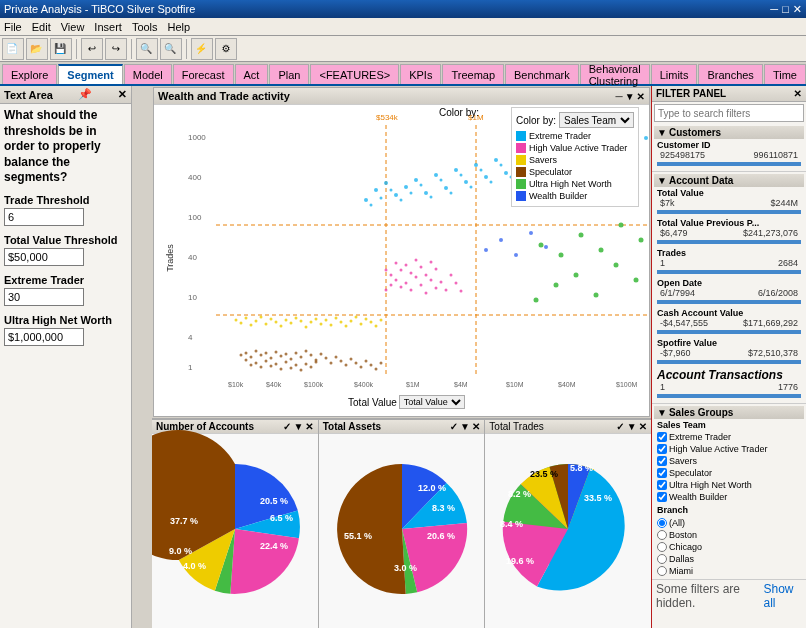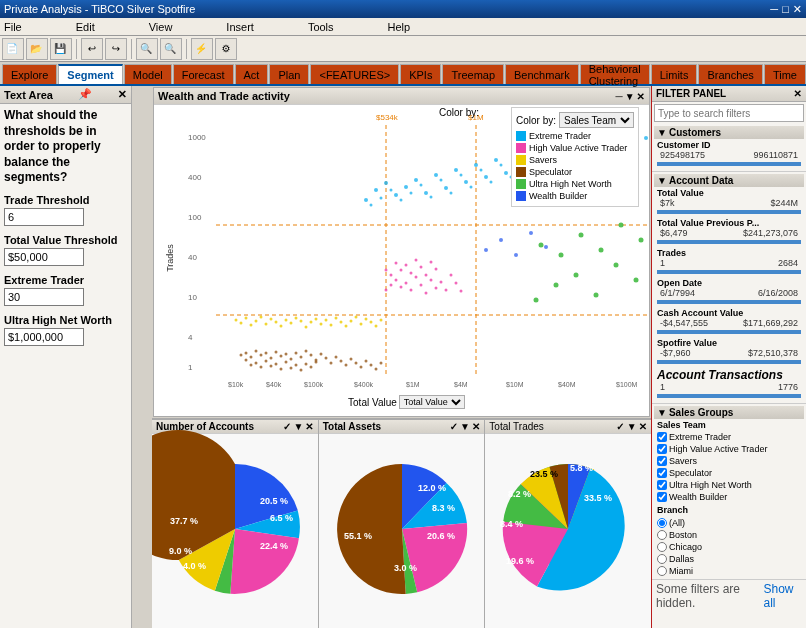--- a/index.html
+++ b/index.html
@@ -2,31 +2,31 @@
 <html><head>
   <meta charset="utf-8">
   <style>
     * { box-sizing: border-box; margin: 0; padding: 0; }
     body { font-family: Arial, sans-serif; font-size: 11px; background: #d4d0c8; overflow: hidden; width: 806px; height: 628px; }
     
     
     .title-bar { background: linear-gradient(to bottom, #1a5fb4, #0d3a7a); color: white; height: 18px; display: flex; align-items: center; padding: 0 4px; font-size: 11px; }
     
     
-    .menu-bar { background: #f0ece4; height: 18px; display: flex; align-items: center; padding: 0 4px; border-bottom: 1px solid #999; font-size: 11px; gap: 44px; }
+    .menu-bar { background: #f0ece4; height: 18px; display: flex; align-items: center; padding: 0 4px; border-bottom: 1px solid #999; font-size: 11px; }
     .menu-bar span { margin-right: 10px; cursor: pointer; }
     
     
     .toolbar { background: #f0ece4; height: 26px; display: flex; align-items: center; padding: 1px 2px; border-bottom: 1px solid #999; gap: 2px; }
     .toolbar-btn { width: 22px; height: 22px; background: #e8e4dc; border: 1px solid #aaa; display: flex; align-items: center; justify-content: center; cursor: pointer; font-size: 10px; }
     .toolbar-sep { width: 1px; height: 20px; background: #aaa; margin: 0 2px; }
     
     
     .tab-bar { background: #d4d0c8; height: 24px; display: flex; align-items: flex-end; padding: 0 2px; border-bottom: 2px solid #0053a0; }
-    .tab { padding: 2px 8px; height: 20px; display: flex; align-items: center; cursor: pointer; font-size: 11px; background: #c2410c; border: 1px solid #aaa; border-bottom: none; margin-right: 1px; }
+    .tab { padding: 2px 8px; height: 20px; display: flex; align-items: center; cursor: pointer; font-size: 11px; background: #f9a8d4; border: 1px solid #aaa; border-bottom: none; margin-right: 1px; }
     .tab.active { background: white; font-weight: bold; border-top: 2px solid #0053a0; color: #0053a0; }
     
     
     .main-layout { display: flex; height: calc(628px - 86px); }
     
     
     .left-panel { width: 132px; background: #f5f3ef; border-right: 1px solid #aaa; display: flex; flex-direction: column; }
     .panel-header { background: linear-gradient(to bottom, #e8e4dc, #d4d0c8); padding: 2px 4px; font-size: 11px; font-weight: bold; border-bottom: 1px solid #aaa; display: flex; align-items: center; justify-content: space-between; }
     .text-area-content { padding: 4px; flex: 1; }
     .text-question { font-size: 12px; font-weight: bold; color: #000; line-height: 1.3; margin-bottom: 8px; }

